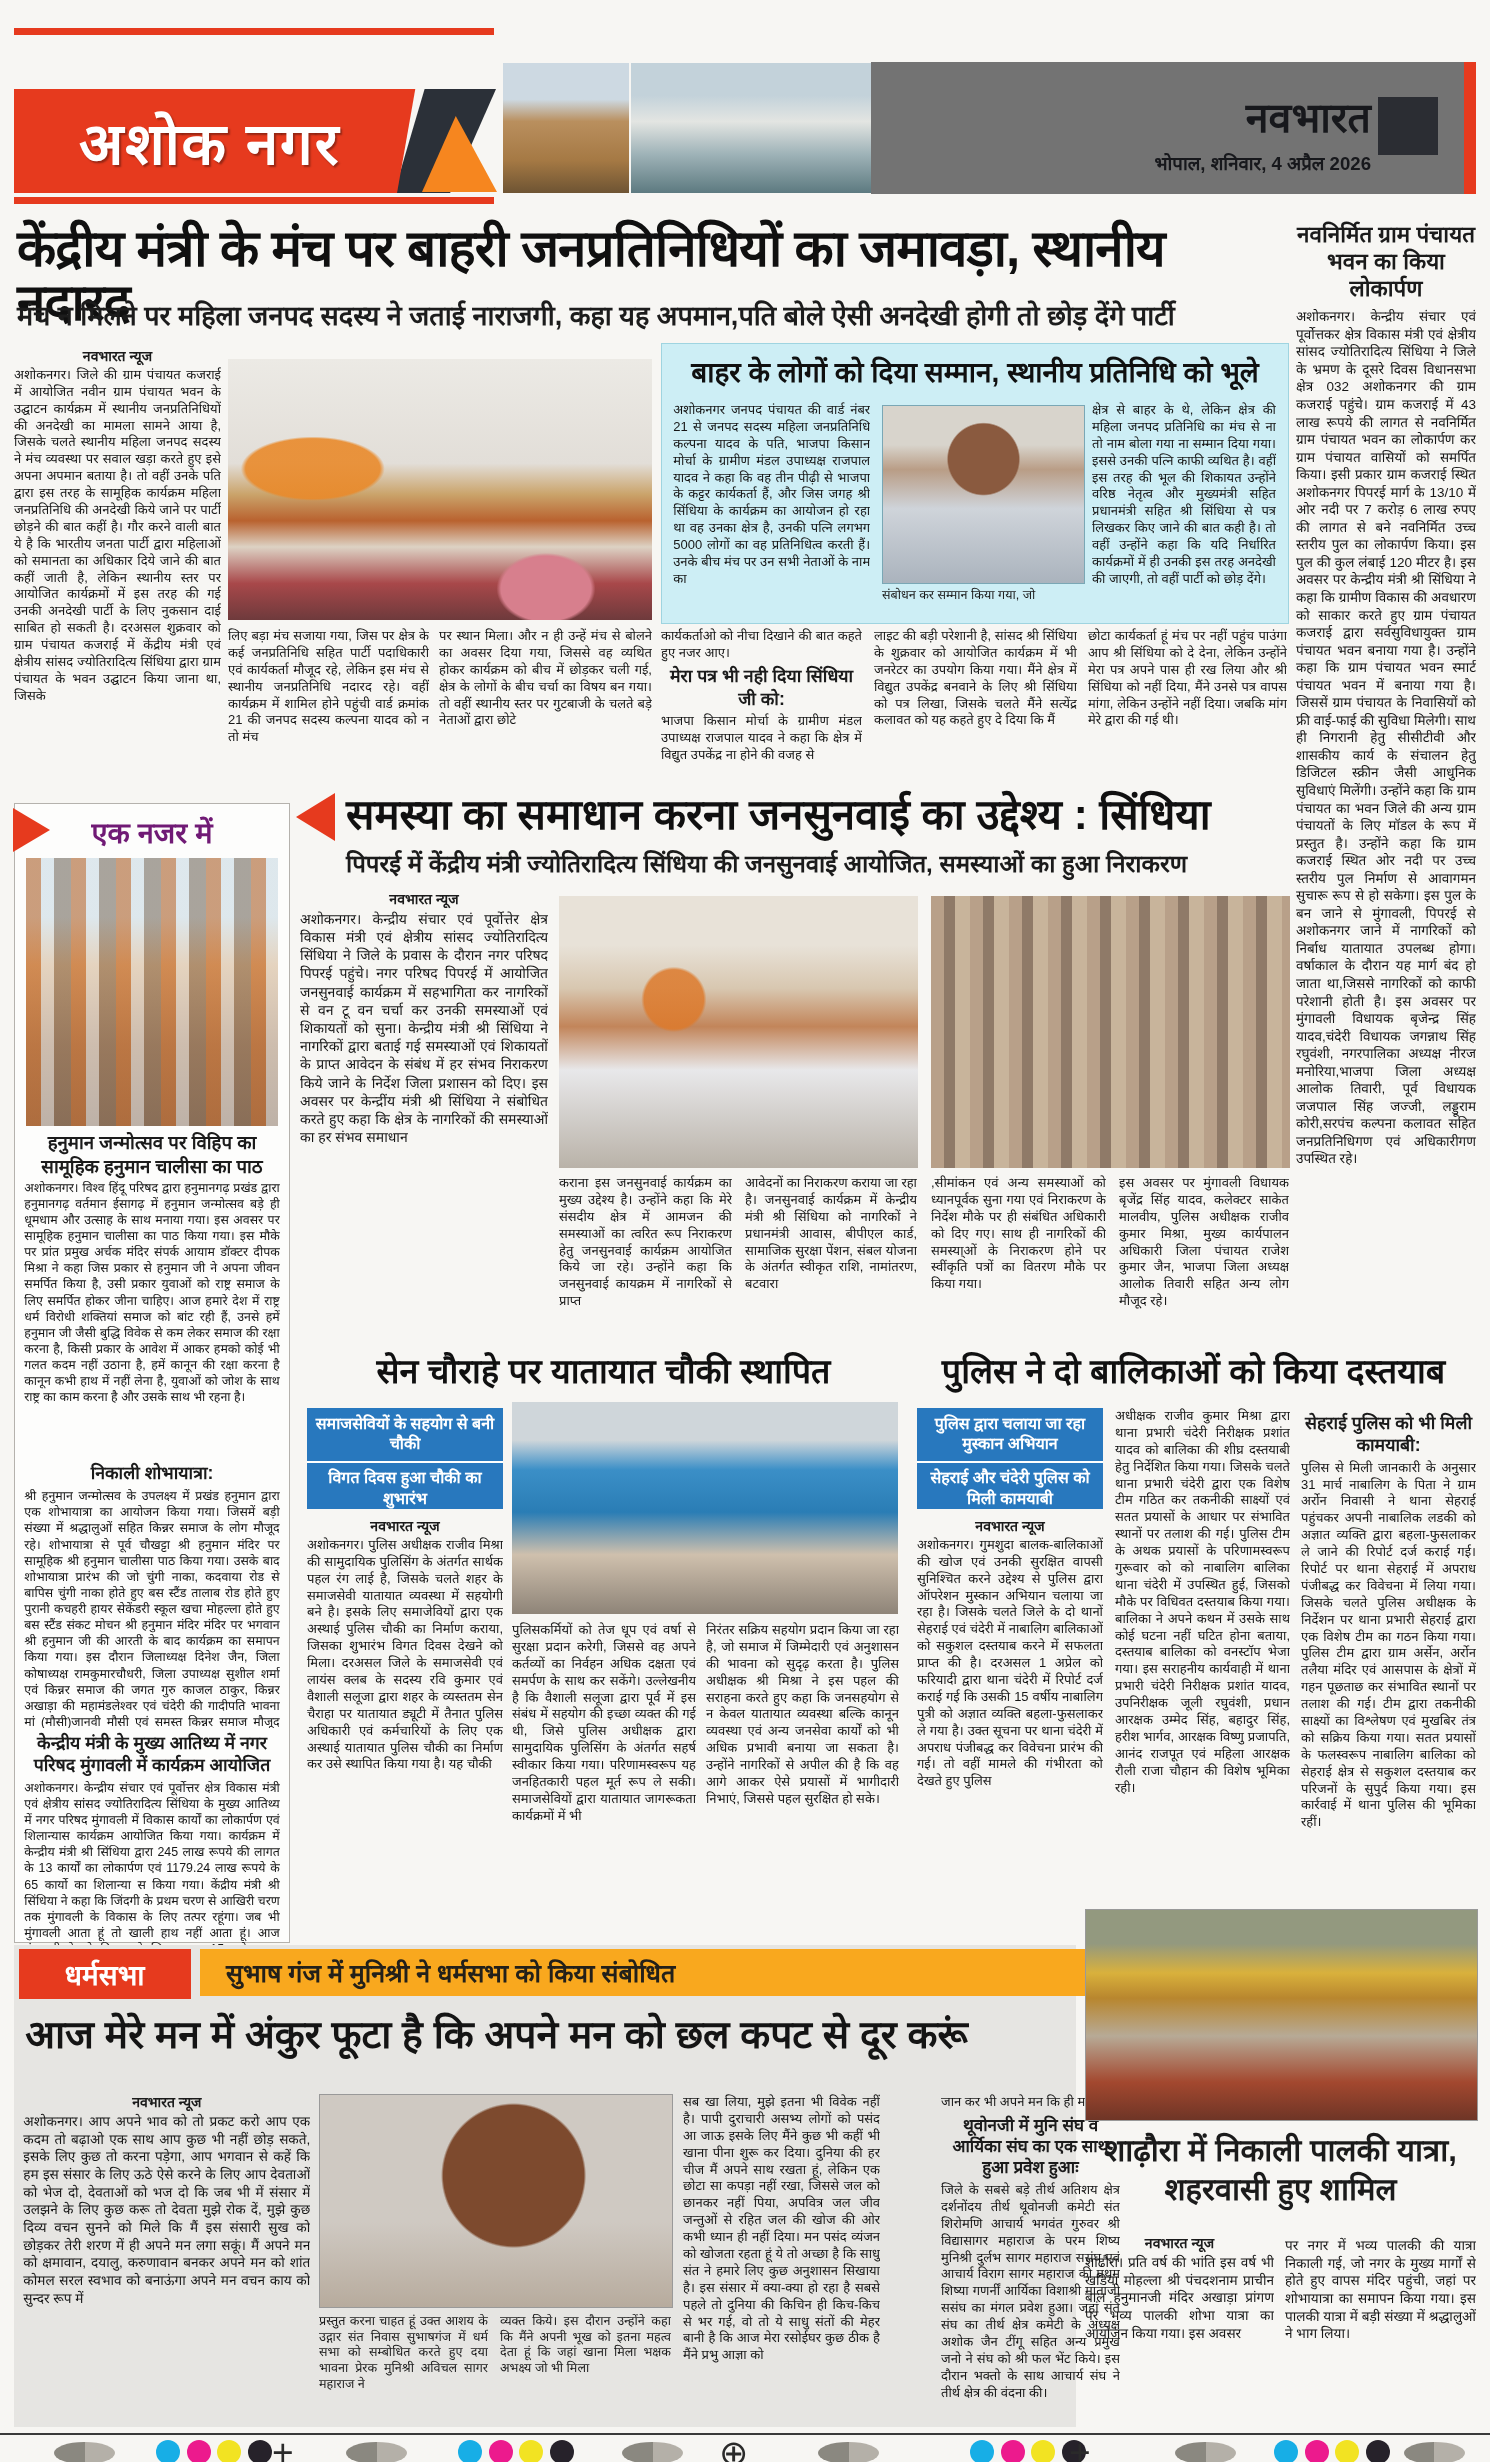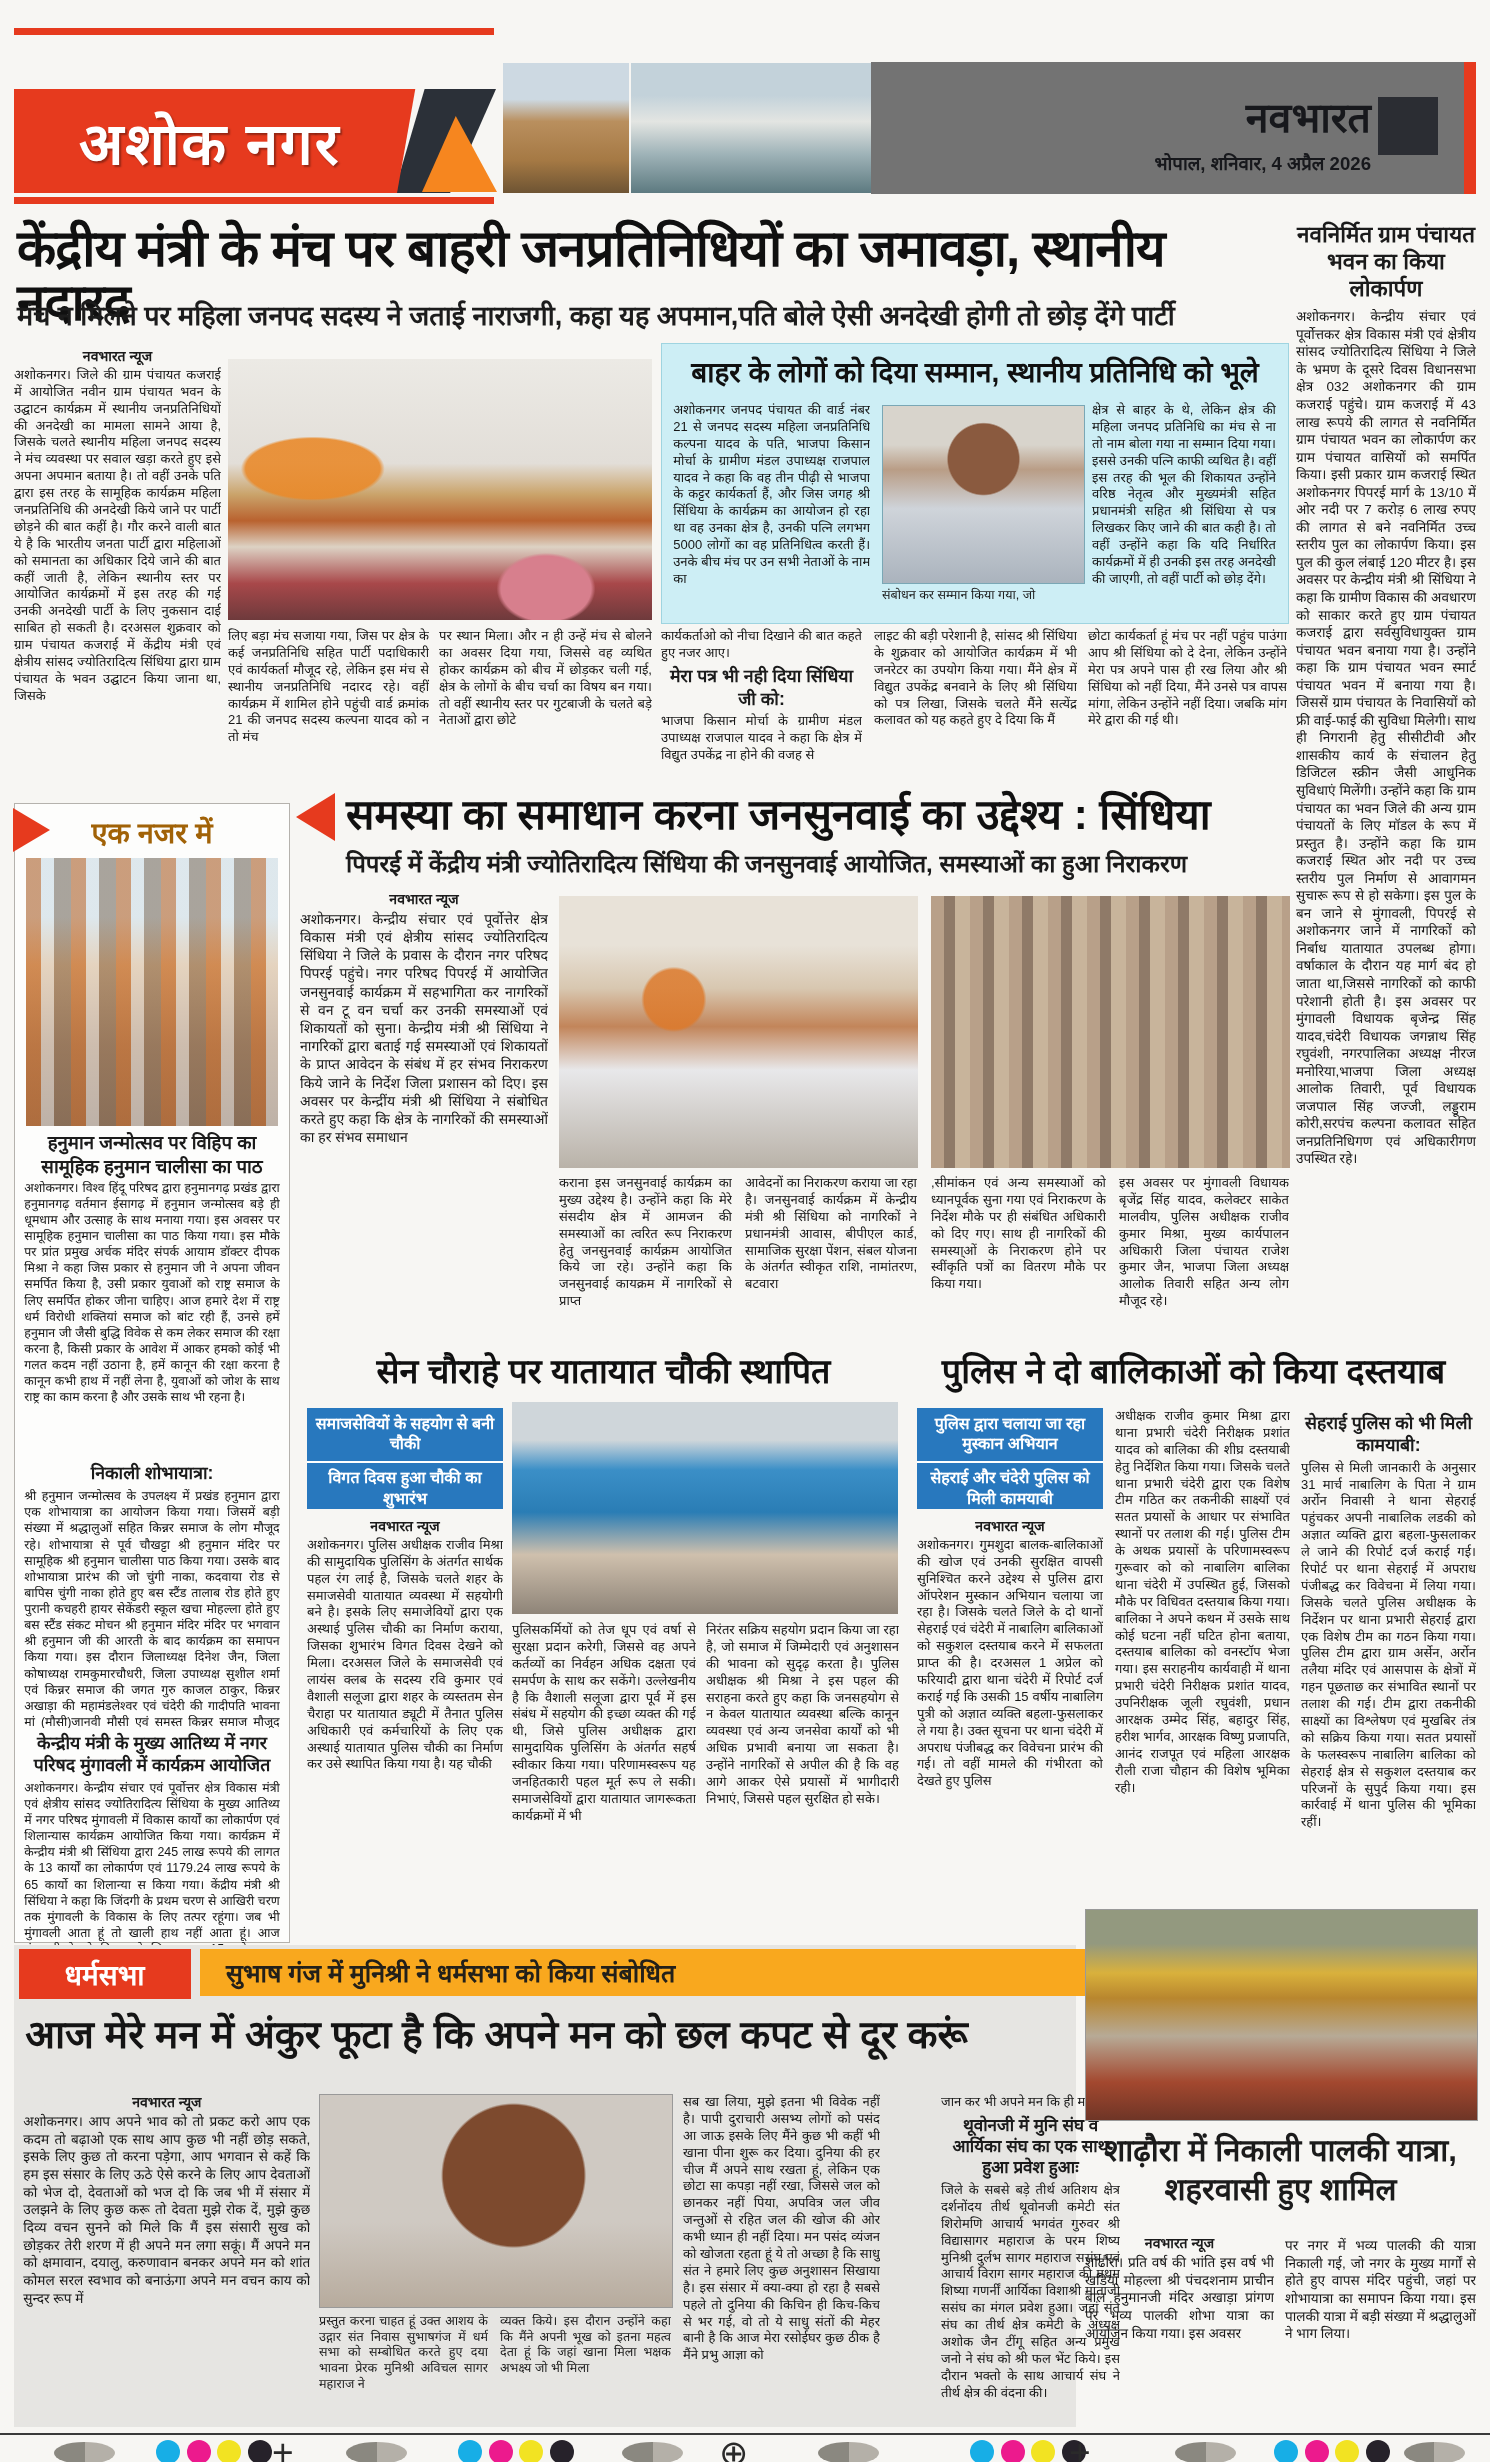--- a/index.html
+++ b/index.html
@@ -35,21 +35,21 @@
   .h-palki{font-size:31px;font-weight:800;text-align:center;line-height:1.25;}
   .subhead{font-weight:800;text-align:center;font-size:15.4px;line-height:1.25;margin:3.7px 0;}
 
   .cyanpanel{background:#cdeef5;border:0.9px solid #9fd4e0;}
   .bluebox{background:#2878be;color:#fff;text-align:center;font-weight:700;font-size:16px;line-height:1.3;display:flex;flex-direction:column;}
   .bluebox .lbl{flex:1;display:flex;align-items:center;justify-content:center;padding:5.6px 7.5px;}
   .bluebox .lbl:first-child{border-bottom:2.8px solid #fff;}
   .tri-right{width:0;height:0;border-top:22.4px solid transparent;border-bottom:22.4px solid transparent;border-left:37px solid #e63a1e;}
   .tri-left{width:0;height:0;border-top:24px solid transparent;border-bottom:24px solid transparent;border-right:39px solid #e63a1e;}
   .glance-box{border:1.9px solid #b5b2ad;background:#fdfdfc;}
-  .glance-title{color:#a16207;font-size:29px;font-weight:800;text-align:center;}
+  .glance-title{color:#701a75;font-size:29px;font-weight:800;text-align:center;}
   .tagred{background:#e63a1e;color:#fff;font-size:28px;font-weight:800;display:flex;align-items:center;justify-content:center;}
   .banner-orange{background:#f9a81e;color:#23201a;font-size:25px;font-weight:800;display:flex;align-items:center;padding-left:26px;}
   .dharma-bg{background:#e6e5e2;}
 
   
   .ph-temple1{background:linear-gradient(180deg,#cdd9e2 0 28%,#b98f5e 45%,#a57944 75%,#6e5433 100%);}
   .ph-temple2{background:linear-gradient(180deg,#c3d2da 0 25%,#e3e5e2 45%,#9fb3b8 70%,#5d7a80 100%);}
   .ph-stage{background:radial-gradient(ellipse at 20% 42%,rgba(233,138,43,.9) 0 14%,transparent 15%),radial-gradient(ellipse at 75% 88%,#d77f8d 0 10%,transparent 11%),linear-gradient(180deg,#eceae5 0%,#e2ded8 40%,#caa36a 52%,#b9622f 62%,#ddd2c4 72%,#a8484a 86%,#6e3a3c 100%);}
   .ph-portrait{background:radial-gradient(circle at 50% 30%,#8a5a3f 0 22%,transparent 23%),linear-gradient(180deg,#d8d4cc 0 22%,#b99d86 36%,#cfd4da 58%,#aab3bd 100%);}
   .ph-procession{background:repeating-linear-gradient(90deg,rgba(214,116,48,.55) 0 15px,rgba(255,255,255,.5) 15px 28px,rgba(150,120,95,.5) 28px 45px),linear-gradient(180deg,#bcd0da 0 22%,#caa77e 40%,#9b7a5c 70%,#7c6450 100%);}

